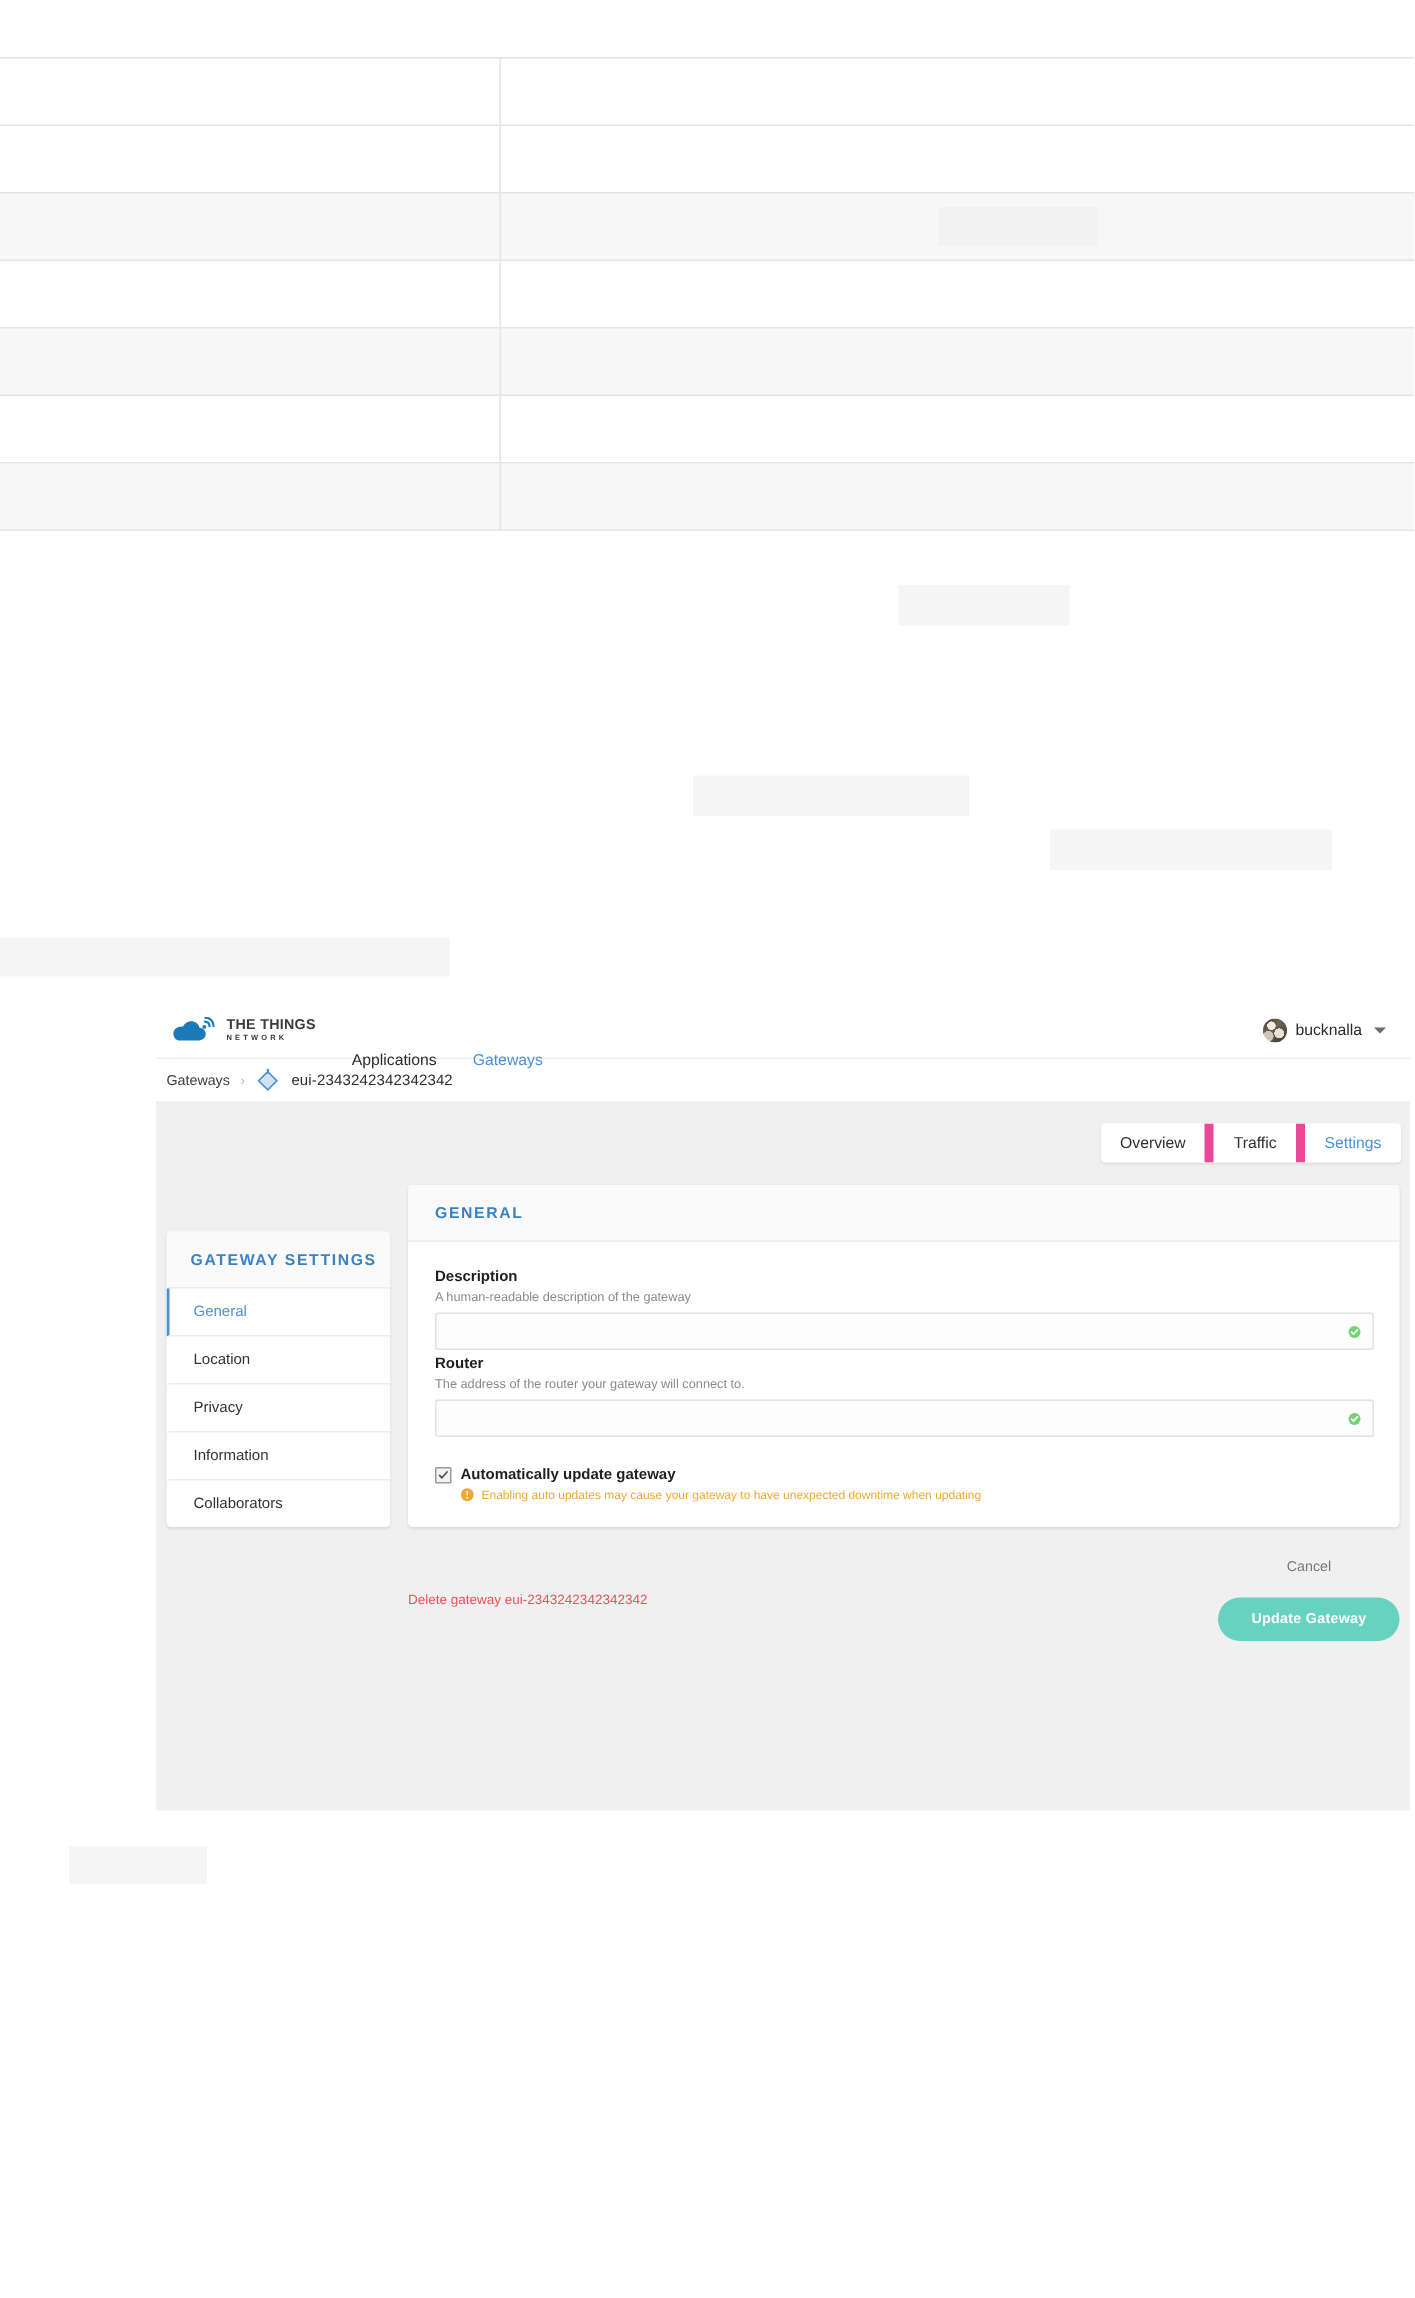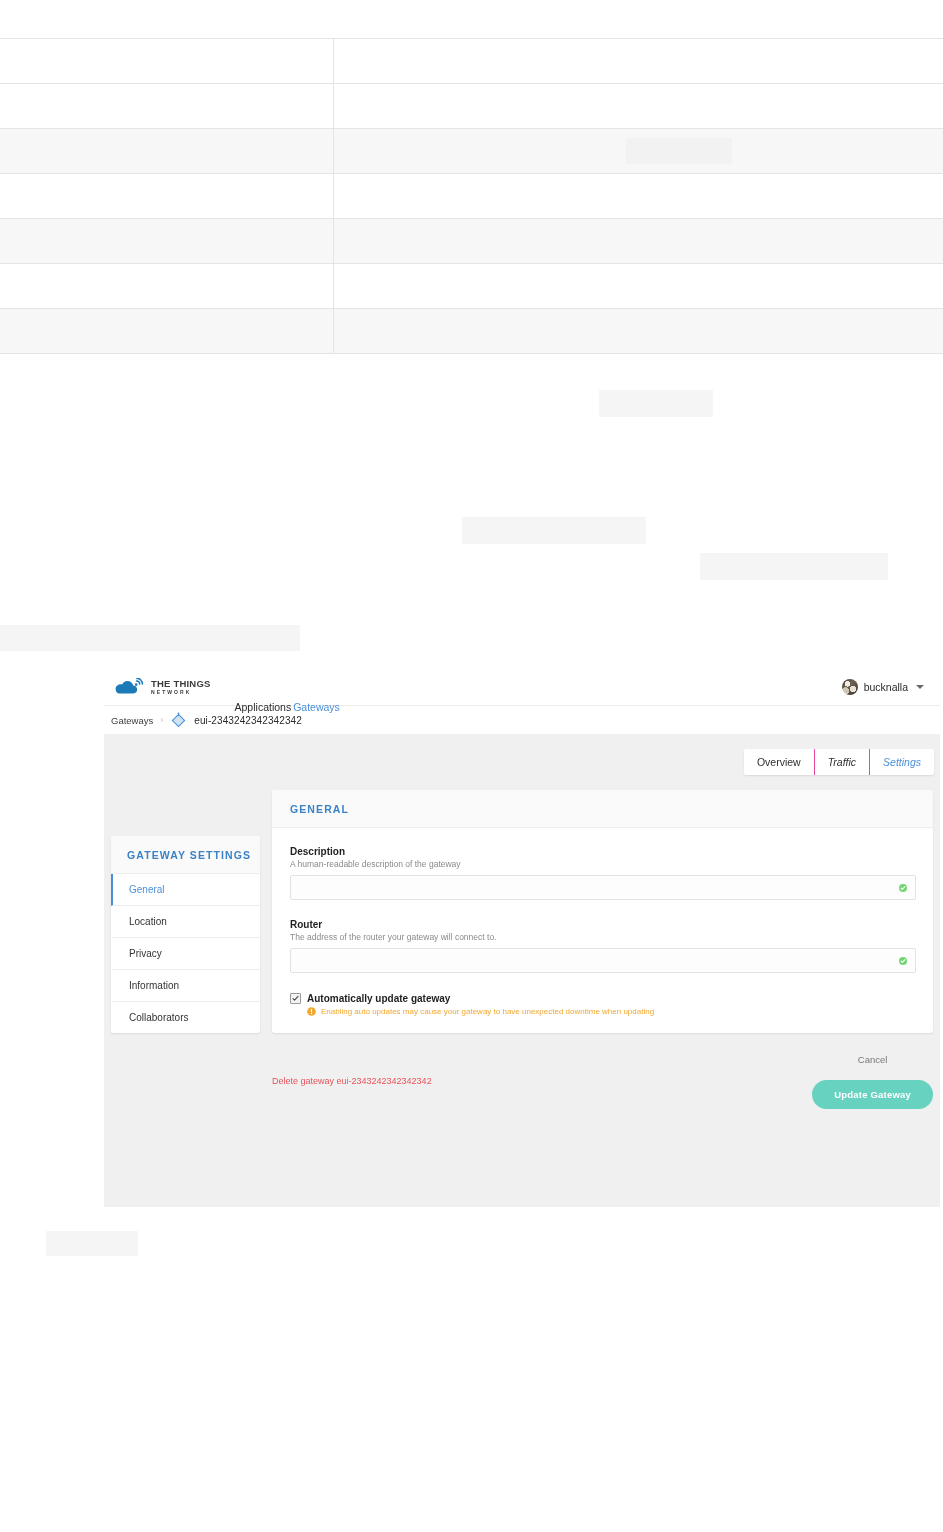--- a/index.html
+++ b/index.html
@@ -88,21 +88,21 @@
     color: #3a3a3a;
     letter-spacing: 0.2px;
   }
   .brand-line2 {
     font-size: 5px;
     font-weight: bold;
     color: #3a3a3a;
     letter-spacing: 2.1px;
     margin-top: 1.5px;
   }
-  .nav-links { display: flex; gap: 2px; margin-top: 40px; }
+  .nav-links { display: flex; gap: 24px; margin-top: 40px; }
   .nav-link {
     font-size: 10.5px;
     color: #2b2b2b;
     text-decoration: none;
     cursor: pointer;
   }
   .nav-link.active { color: #4a90d9; }
 
   .user-area {
     position: absolute;
@@ -172,21 +172,21 @@
     box-shadow: 0 1px 2px rgba(0,0,0,0.10);
     overflow: hidden;
   }
   .tab {
     font-size: 10.5px;
     color: #2f2f2f;
     padding: 7px 13px;
     cursor: pointer;
     background: #ffffff;
   }
-  .tab + .tab { border-left: 1px solid #ec4899; font-style: italic; }
+  .tab + .tab { border-left: 6px solid #ec4899; }
   .tab.active { color: #4a90d9; }
 
   
   .body-row {
     display: flex;
     padding: 0 7px;
     gap: 12px;
     align-items: flex-end;
   }
   .side-card {
@@ -231,21 +231,21 @@
     font-size: 10.5px;
     font-weight: bold;
     color: #3a82c4;
     letter-spacing: 1.1px;
     padding: 13px 0 12px 18px;
     background: #fafafa;
     border-bottom: 1px solid #ededed;
   }
   .panel-body { padding: 18px 17px 17px 18px; }
 
-  .field { margin-bottom: 19px; }
+  .field { margin-bottom: 4px; }
   .field:last-of-type { margin-bottom: 0; }
   .f-label {
     font-size: 10px;
     font-weight: bold;
     color: #1f1f1f;
     margin-bottom: 2px;
   }
   .f-help {
     font-size: 8.5px;
     color: #8a8a8a;

